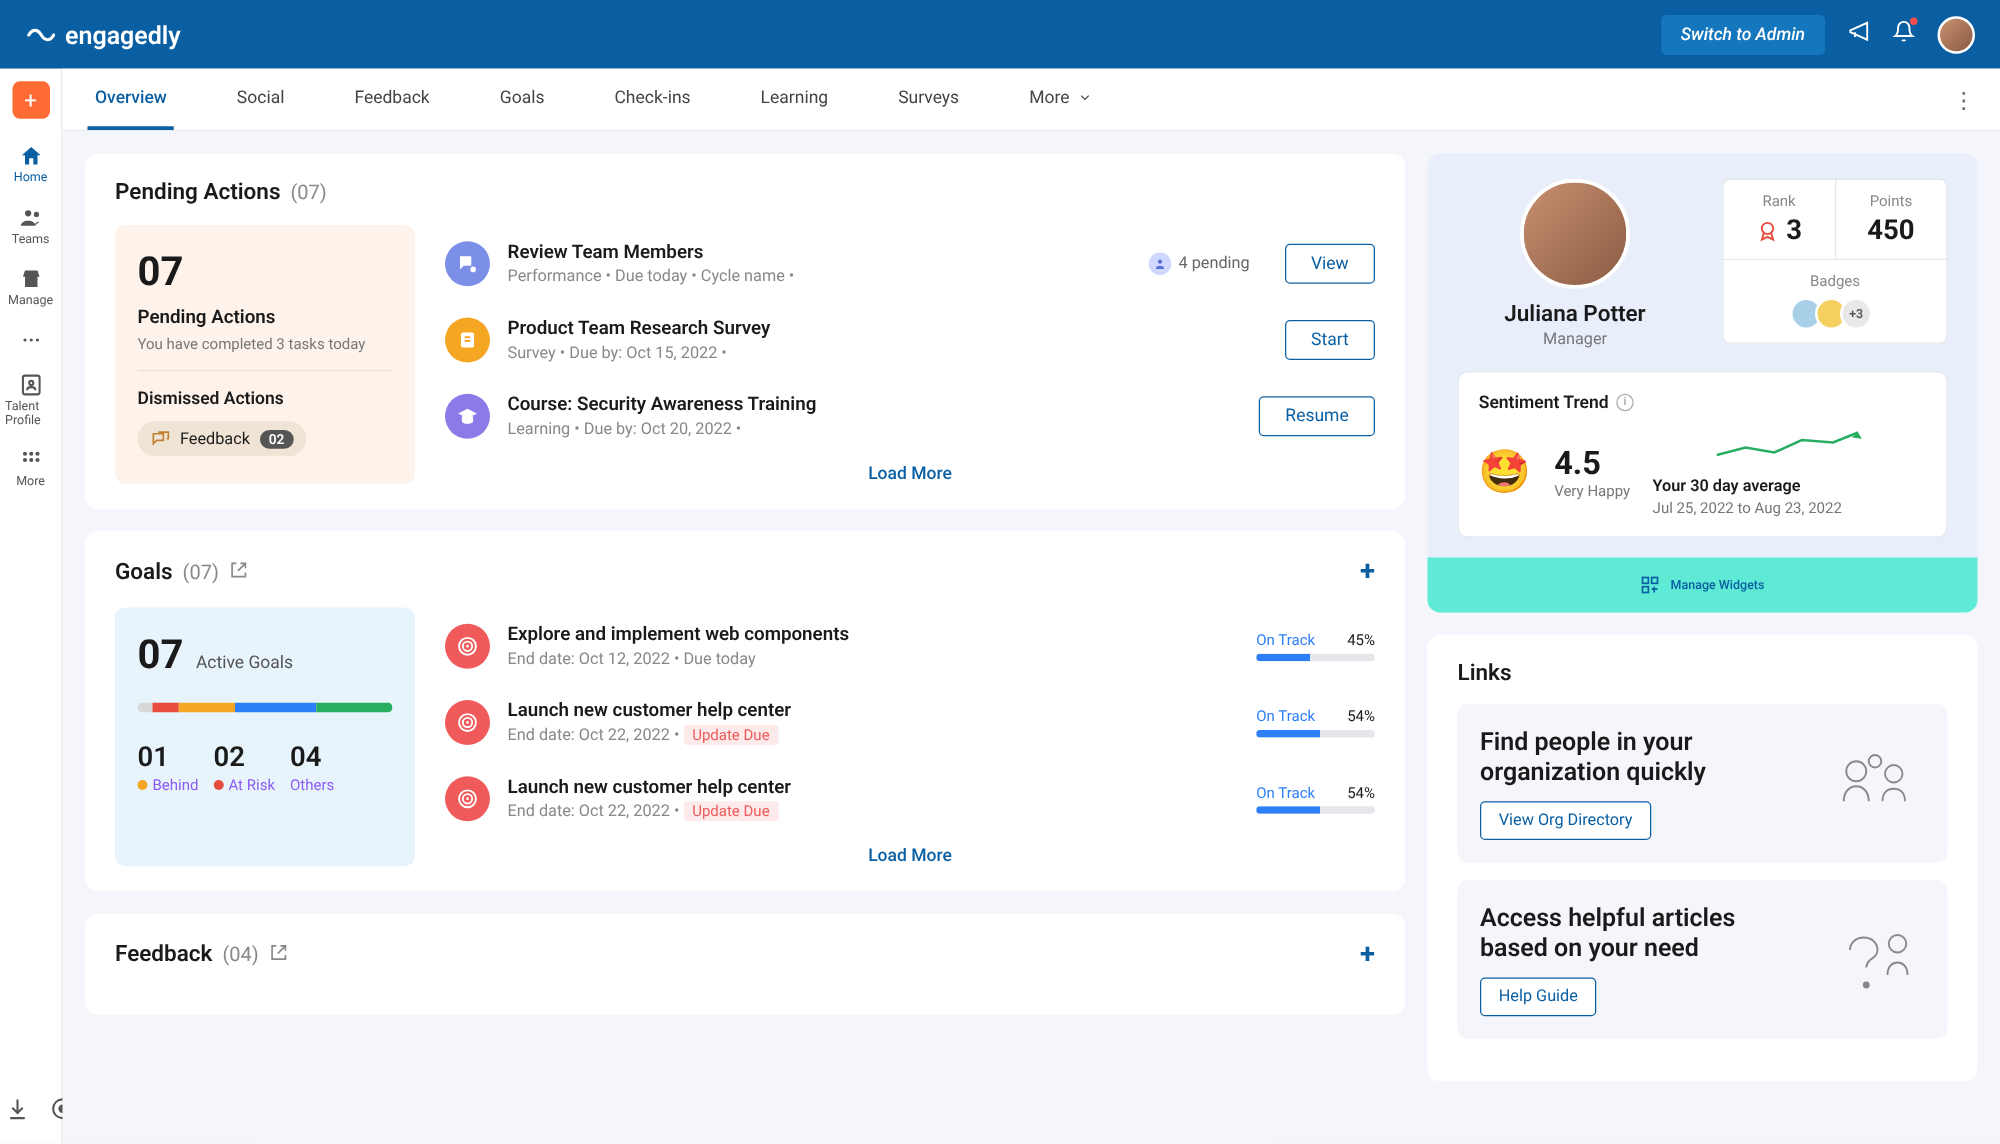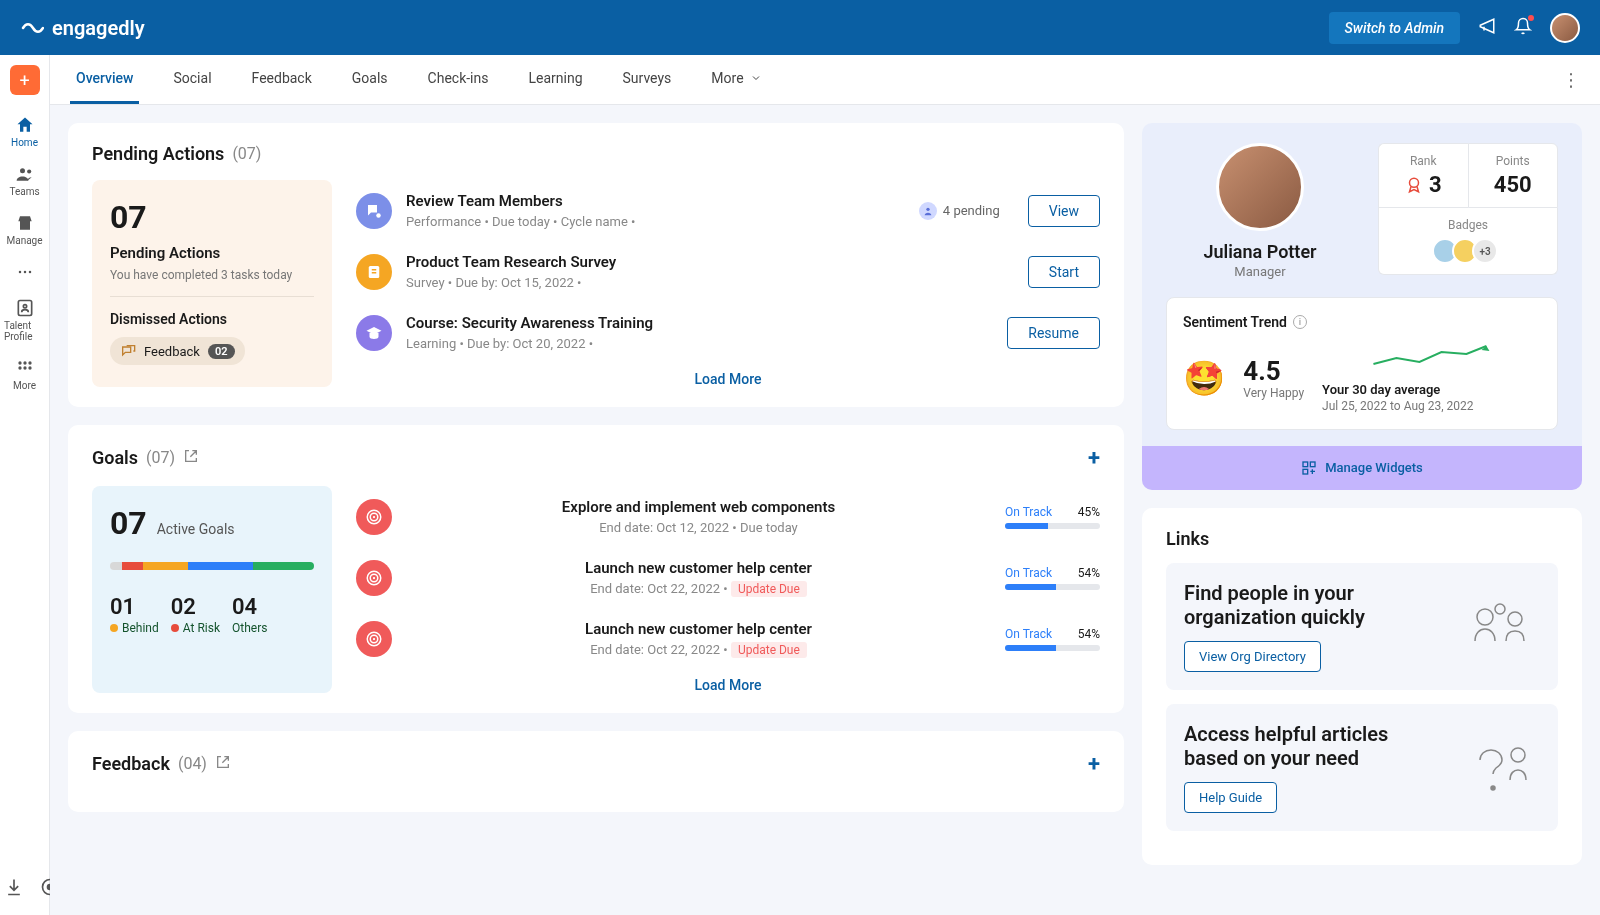--- a/index.html
+++ b/index.html
@@ -25,21 +25,21 @@
 .sb-item svg { width: 20px; height: 20px; }
 .sb-label { font-size: 10px; }
 .sb-spacer { flex: 1; }
 .sb-bottom { display: flex; flex-direction: row; align-items: flex-end; gap: 16px; padding-bottom: 18px; }
 .sb-bicon { cursor: pointer; color: #555; display: flex; flex-direction: column; align-items: center; gap: 3px; }
 .sb-bicon .sb-label { font-size: 10px; }
 .sb-bicon svg { width: 20px; height: 20px; }
 .sb-brand { width: 22px; height: 22px; }
 
 .main { flex: 1; display: flex; flex-direction: column; min-height: 0; background: #f4f6fb; }
-.tabs { display: flex; align-items: center; gap: 28px; padding: 0 20px; background: #fff; border-bottom: 1px solid #e5e7eb; position: relative; }
+.tabs { display: flex; align-items: center; gap: 44px; padding: 0 20px; background: #fff; border-bottom: 1px solid #e5e7eb; position: relative; }
 .tab { padding: 15px 6px; font-size: 14px; color: #444; cursor: pointer; border-bottom: 3px solid transparent; display: flex; align-items: center; gap: 6px; }
 .tab.active { color: #0a5fa3; border-bottom-color: #0a5fa3; font-weight: 500; }
 .tab-more svg { width: 12px; height: 12px; }
 .kebab { margin-left: auto; cursor: pointer; color: #666; font-size: 18px; }
 
 .content { flex: 1; overflow: auto; padding: 18px; display: flex; gap: 18px; }
 .col-left { flex: 1; display: flex; flex-direction: column; gap: 18px; }
 .col-right { width: 440px; display: flex; flex-direction: column; gap: 18px; }
 
 .card { background: #fff; border-radius: 10px; padding: 20px 24px; }
@@ -85,30 +85,30 @@
 .gs-label { font-size: 14px; color: #555; }
 .gs-bar { display: flex; height: 8px; border-radius: 4px; overflow: hidden; margin-top: 20px; }
 .gs-seg { height: 100%; }
 .gs-red { background: #e74c3c; }
 .gs-orange { background: #f5a623; }
 .gs-blue { background: #2d7ff9; }
 .gs-green { background: #27ae60; }
 .gs-gray { background: #d8d8d8; }
 .gs-stats { display: flex; gap: 12px; margin-top: 24px; }
 .gs-stat-num { font-size: 22px; font-weight: 600; }
-.gs-stat-lbl { font-size: 12px; color: #14532d; display: flex; align-items: center; gap: 4px; margin-top: 2px; }
+.gs-stat-lbl { font-size: 12px; color: #8b5cf6; display: flex; align-items: center; gap: 4px; margin-top: 2px; }
 .dot { width: 8px; height: 8px; border-radius: 50%; display: inline-block; }
 .d-orange { background: #f5a623; }
 .d-red { background: #e74c3c; }
 
 .goals-list { flex: 1; }
 .goal-row { display: flex; align-items: center; gap: 14px; padding: 12px 0; }
 .goal-icon { width: 36px; height: 36px; border-radius: 50%; background: #f05a5a; display: flex; align-items: center; justify-content: center; flex-shrink: 0; }
 .goal-icon svg { width: 18px; height: 18px; fill: #fff; }
-.goal-info { flex: 1; text-align: center; }
+.goal-info { flex: 1; }
 .goal-title { font-size: 15px; font-weight: 600; }
 .goal-meta { font-size: 13px; color: #888; margin-top: 4px; }
 .update-due { color: #f05a5a; background: #fdeaea; padding: 1px 7px; border-radius: 3px; font-size: 12px; }
 .goal-prog { width: 95px; text-align: left; }
 .goal-prog-top { display: flex; justify-content: space-between; font-size: 12px; margin-bottom: 4px; }
 .on-track { color: #2d7ff9; }
 .gp-bar { height: 6px; background: #e5e7eb; border-radius: 3px; overflow: hidden; }
 .gp-fill { height: 100%; background: #2d7ff9; }
 
 
@@ -138,21 +138,21 @@
 .info-ic { width: 14px; height: 14px; border: 1px solid #aaa; border-radius: 50%; display: inline-flex; align-items: center; justify-content: center; font-size: 9px; color: #aaa; }
 .sent-body { display: flex; align-items: center; gap: 18px; margin-top: 12px; }
 .sent-emoji { font-size: 34px; }
 .sent-score { font-size: 26px; font-weight: 700; }
 .sent-label { font-size: 12px; color: #777; }
 .sent-chart { flex: 1; }
 .sent-chart svg { width: 100%; height: 30px; }
 .sent-avg { font-size: 13px; font-weight: 600; margin-top: 6px; }
 .sent-range { font-size: 12px; color: #777; margin-top: 2px; }
 
-.manage-widgets { background: #c4b5fd; margin: 16px -24px 0; padding: 14px; text-align: center; color: #0a5fa3; font-weight: 500; font-size: 13px; cursor: pointer; display: flex; align-items: flex-start; justify-content: center; gap: 8px; border-radius: 0 0 10px 10px; }
+.manage-widgets { background: #5eead4; margin: 16px -24px 0; padding: 14px; text-align: center; color: #0a5fa3; font-weight: 500; font-size: 10px; cursor: pointer; display: flex; align-items: center; justify-content: center; gap: 8px; border-radius: 0 0 10px 10px; }
 
 .links-card .card-title { margin-bottom: 14px; }
 .link-item { background: #f4f6fb; border-radius: 8px; padding: 18px; margin-bottom: 14px; display: flex; gap: 16px; align-items: center; }
 .link-text { flex: 1; }
 .link-title { font-size: 20px; font-weight: 600; margin-bottom: 12px; }
 .link-btn { border: 1px solid #0a5fa3; color: #0a5fa3; background: #fff; padding: 7px 14px; border-radius: 4px; font-size: 13px; cursor: pointer; }
 .link-illus { width: 80px; height: 56px; }
 
 </style>
 </head>

